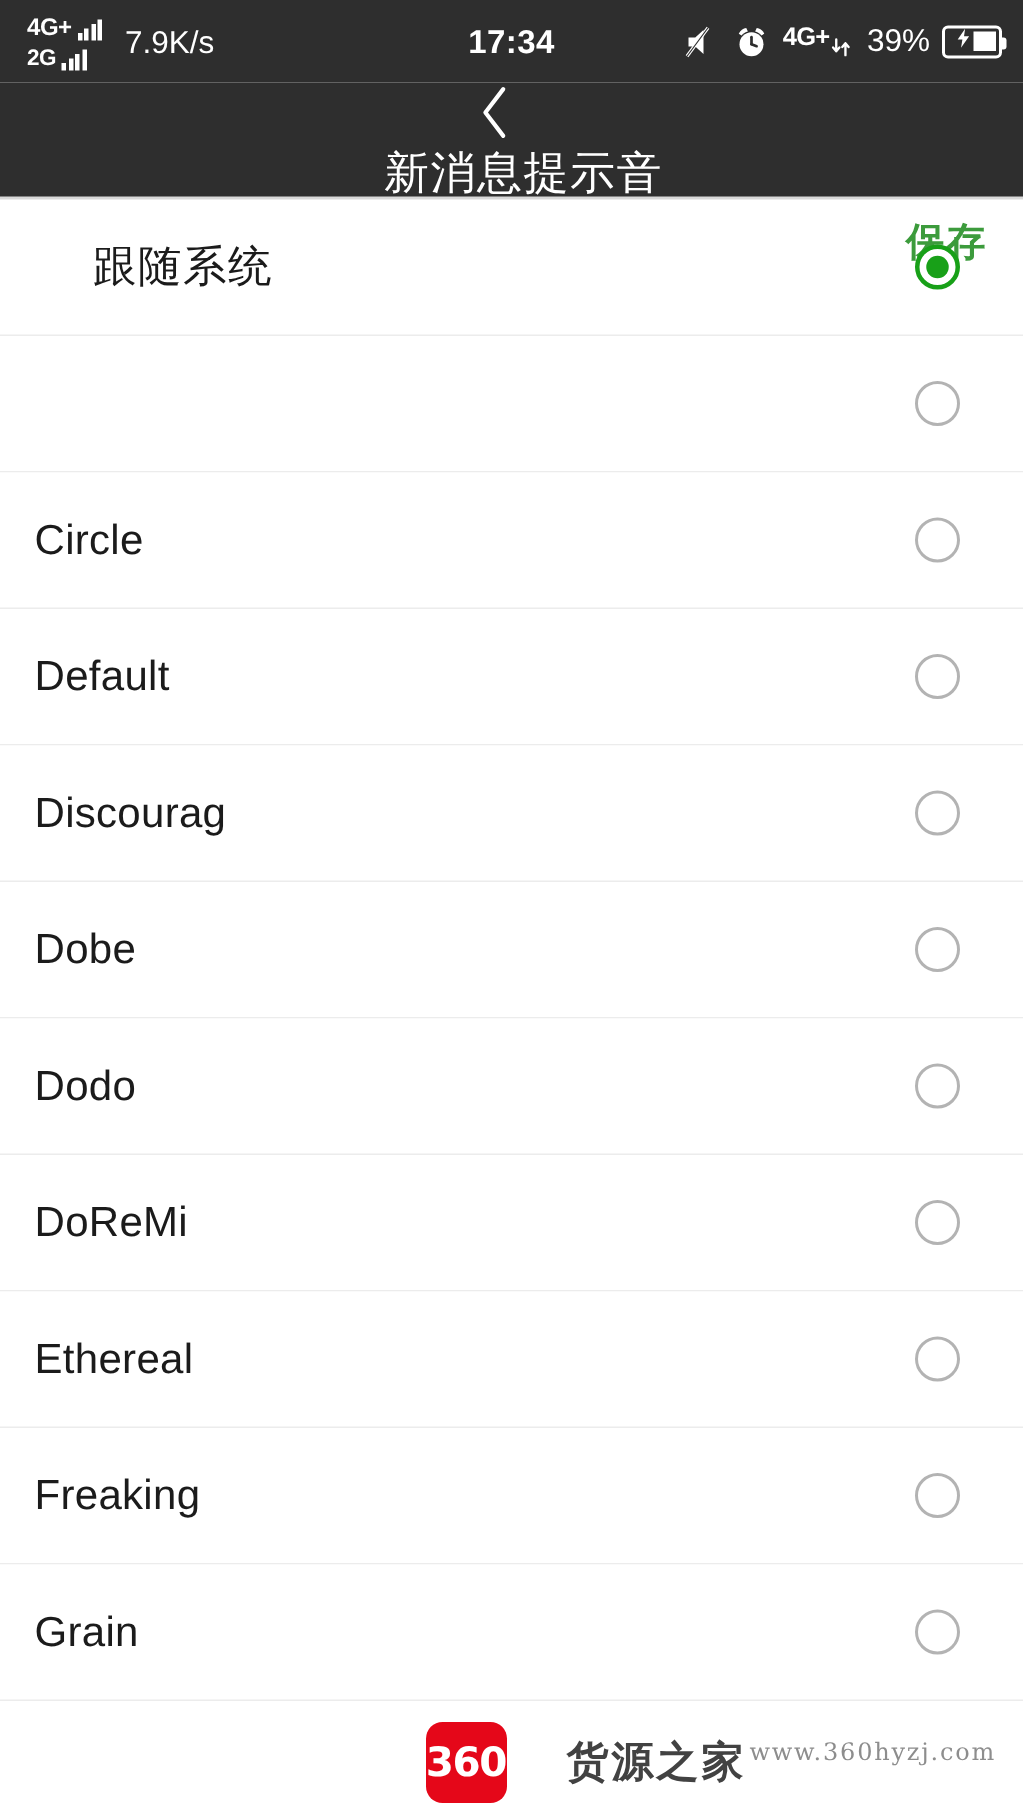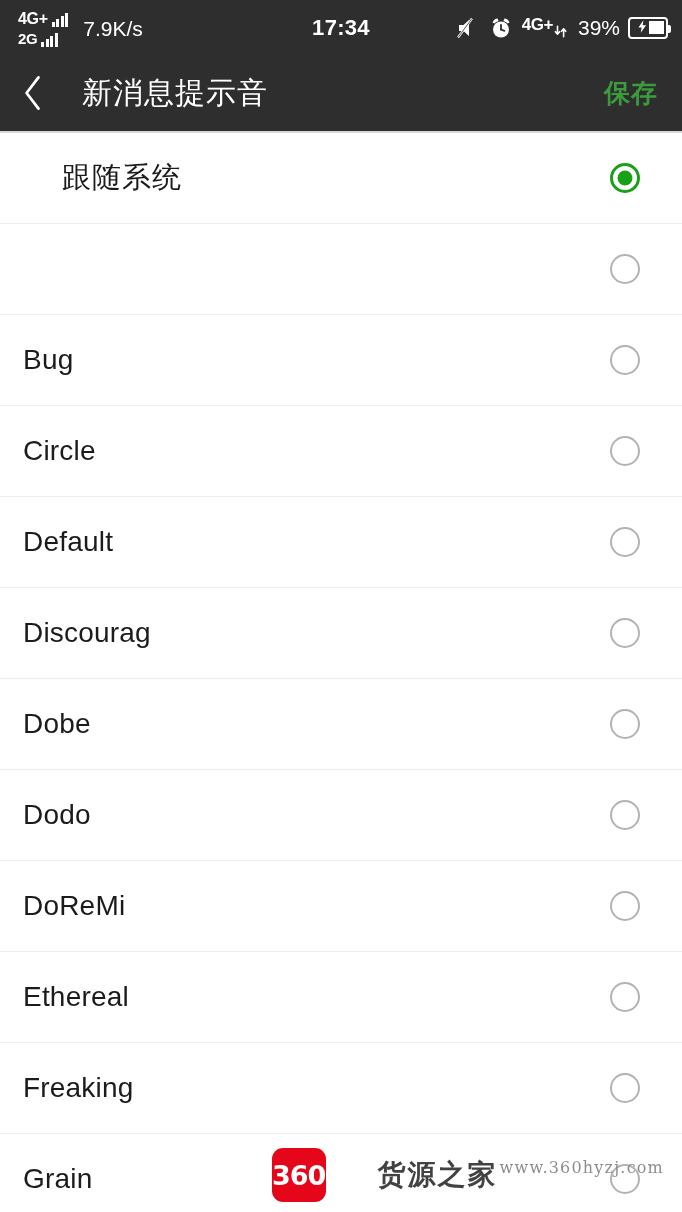--- a/index.html
+++ b/index.html
@@ -170,20 +170,21 @@
 
   
   .appbar {
     height: 78px;
     background: #2e2e2e;
     display: flex;
     align-items: center;
     padding: 0 22px 0 22px;
     box-sizing: border-box;
     border-bottom: 2px solid #d8d8d8;
+    flex-direction: column;
   }
   .back-btn {
     width: 44px;
     height: 52px;
     display: flex;
     align-items: center;
     justify-content: flex-start;
     cursor: pointer;
   }
   .back-btn svg { display: block; }
@@ -258,21 +259,21 @@
     background: #18a018;
   }
 
   
   .watermark {
     position: absolute;
     right: 18px;
     bottom: 10px;
     display: flex;
     align-items: center;
-    gap: 24px;
+    gap: 12px;
     pointer-events: none;
     opacity: 0.97;
   }
   .wm-logo {
     width: 54px;
     height: 54px;
     background: #e50012;
     border-radius: 11px;
     display: flex;
     align-items: center;
@@ -391,24 +392,20 @@
 
   <div class="list" id="sound-list">
       <div class="row">
         <span class="row-label cjk">跟随系统</span>
         <span class="radio checked"></span>
       </div>
       <div class="row">
         <span class="radio"></span>
       </div>
       <div class="row">
-        <span class="row-label">Bug</span>
-        <span class="radio"></span>
-      </div>
-      <div class="row">
         <span class="row-label">Circle</span>
         <span class="radio"></span>
       </div>
       <div class="row">
         <span class="row-label">Default</span>
         <span class="radio"></span>
       </div>
       <div class="row">
         <span class="row-label">Discourag</span>
         <span class="radio"></span>

